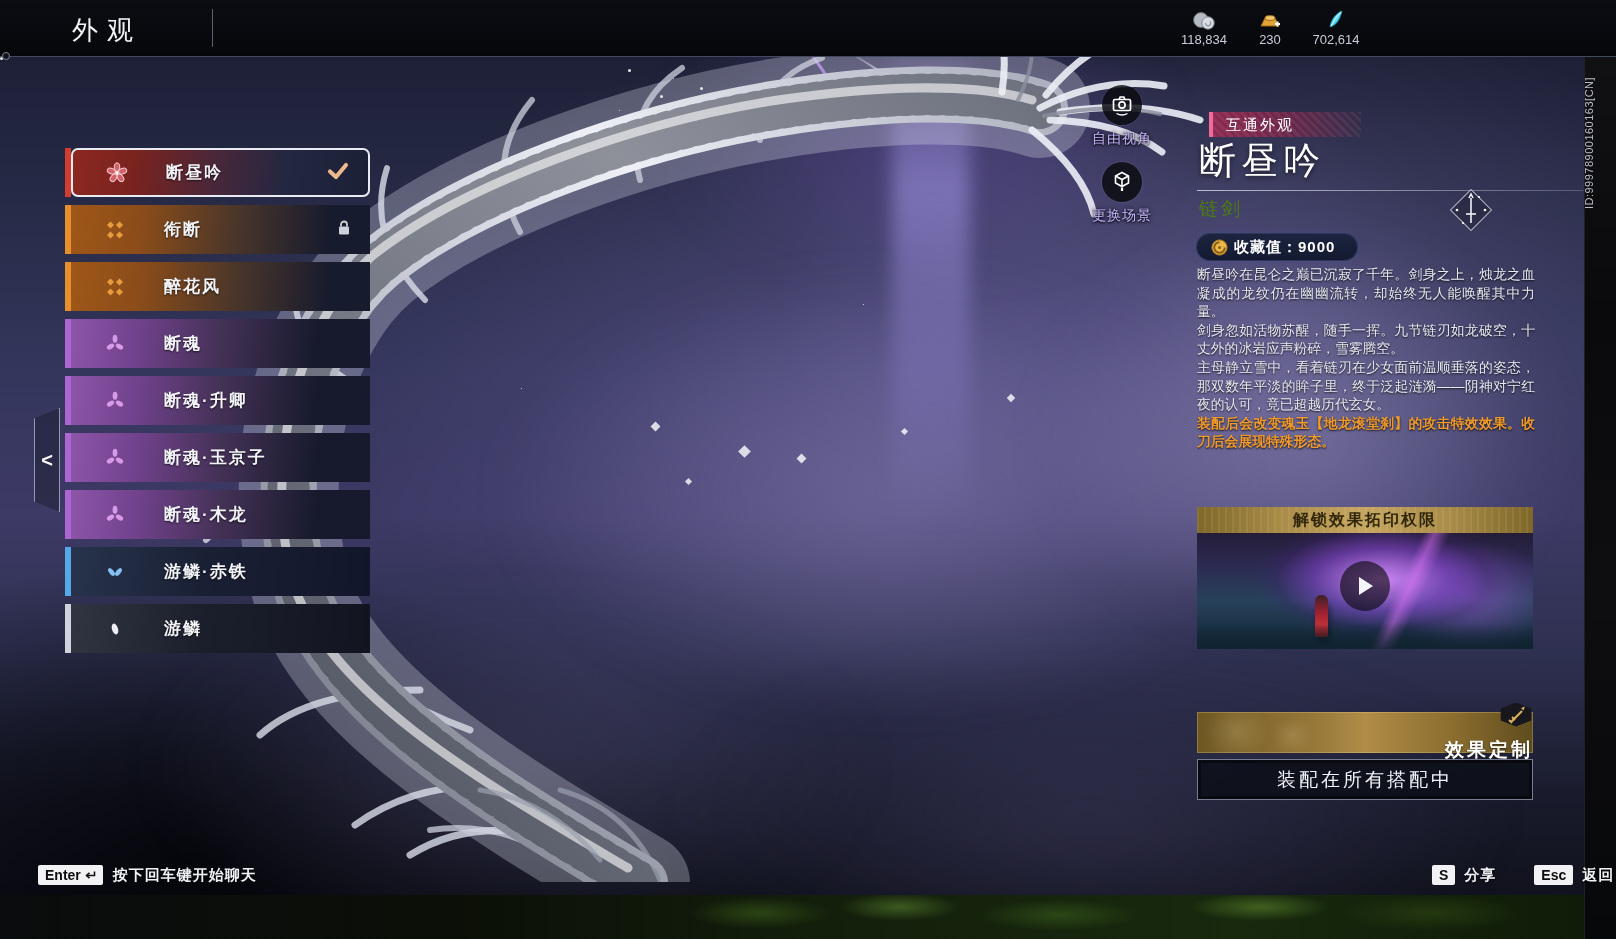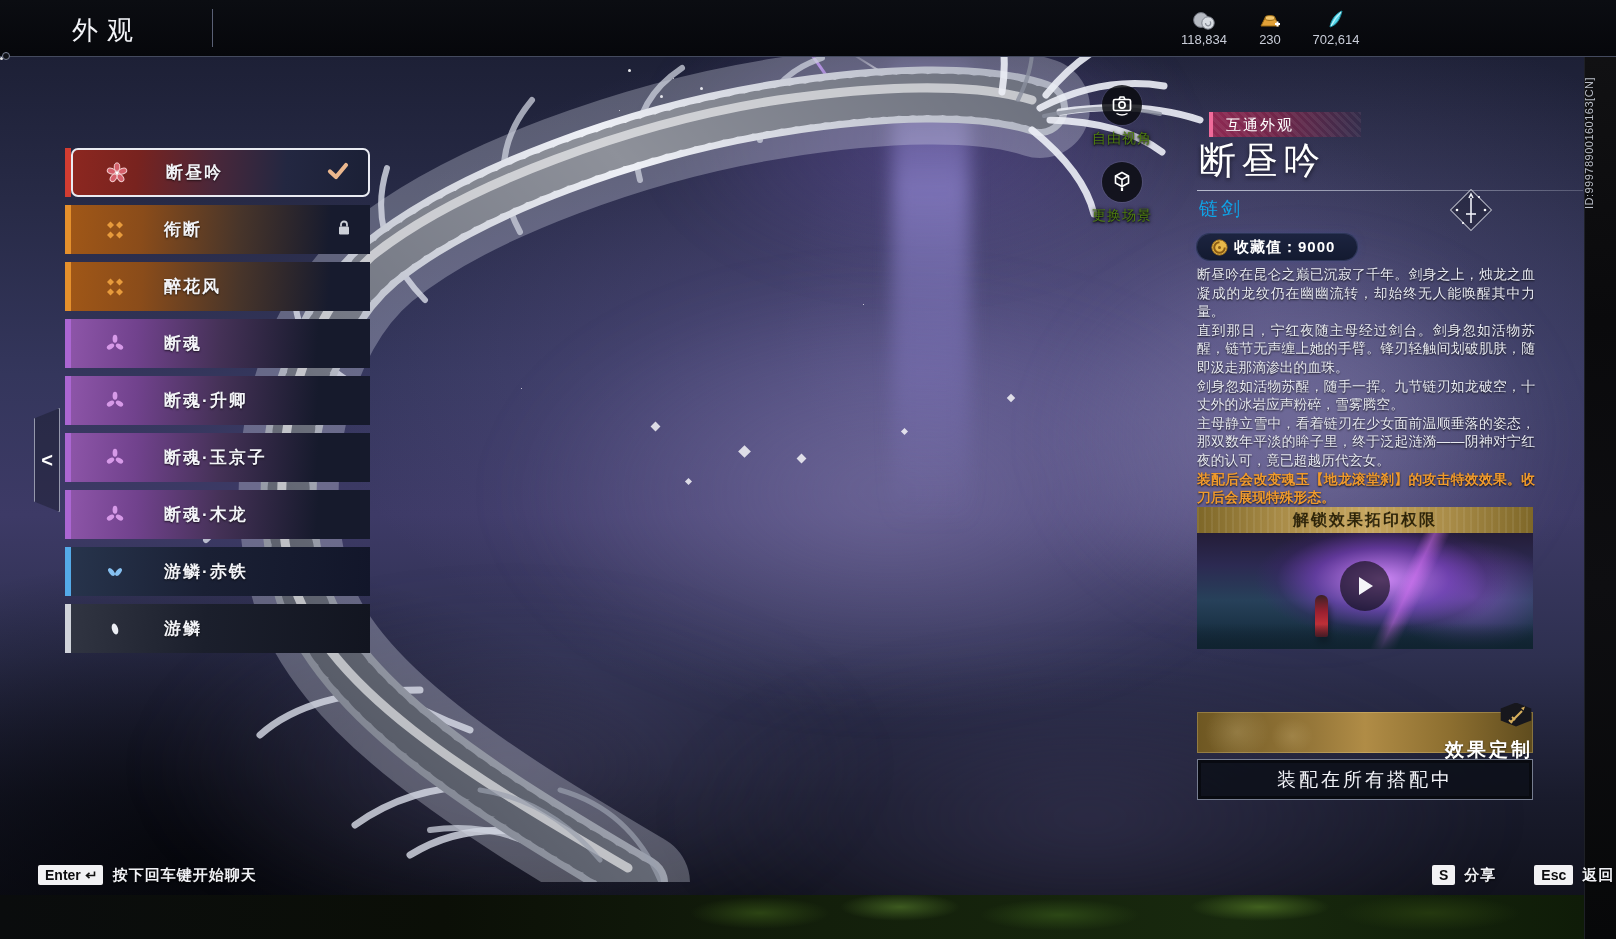--- a/index.html
+++ b/index.html
@@ -81,33 +81,33 @@
 
   .collapse-tab { position:absolute; left:34px; top:408px; width:26px; height:104px; z-index:22; cursor:pointer;
     border:1px solid rgba(185,190,205,0.75); background:rgba(10,12,18,0.30);
     clip-path:polygon(0 10%, 100% 0, 100% 100%, 0 90%); display:flex; align-items:center; justify-content:center; }
   .collapse-tab span { color:#fff; font-size:20px; font-weight:bold; }
 
   
   .cam-controls { position:absolute; left:1080px; top:85px; width:84px; z-index:23; display:flex; flex-direction:column; align-items:center; }
   .cam-item { display:flex; flex-direction:column; align-items:center; margin-bottom:14px; cursor:pointer; }
   .cam-circle { width:40px; height:40px; border-radius:50%; background:rgba(8,10,14,0.82); display:flex; align-items:center; justify-content:center; box-shadow:0 0 0 1px rgba(255,255,255,0.08); }
-  .cam-label { margin-top:5px; font-size:14px; color:#4d7c0f; letter-spacing:1px; text-shadow:0 0 4px #000, 0 1px 2px #000; }
+  .cam-label { margin-top:5px; font-size:14px; color:#c4b5fd; letter-spacing:1px; text-shadow:0 0 4px #000, 0 1px 2px #000; }
 
   
   .detail-panel { position:absolute; left:1197px; top:112px; width:336px; height:700px; z-index:25; }
   .crossover-badge { position:absolute; left:12px; top:0; width:152px; height:25px; line-height:25px; padding-left:13px;
     color:#fff; font-size:15px; letter-spacing:2px; border-left:4px solid #f06a9a;
     background:linear-gradient(90deg, rgba(146,40,82,0.95) 0%, rgba(122,36,72,0.85) 45%, rgba(90,30,70,0.15) 100%); }
   .crossover-badge::after { content:""; position:absolute; inset:0;
     background:repeating-linear-gradient(45deg, rgba(255,255,255,0.06) 0 3px, transparent 3px 6px); }
   .skin-title { position:absolute; left:2px; top:24px; font-size:37px; color:#fff; letter-spacing:5px; text-shadow:0 2px 4px rgba(0,0,0,0.6); }
   .title-divider { position:absolute; left:0; top:78px; width:386px; height:1px;
     background:linear-gradient(90deg, rgba(205,210,225,0.85), rgba(205,210,225,0.25)); }
-  .weapon-type { position:absolute; left:2px; top:84px; font-size:19px; color:#0ea5e9; letter-spacing:3px; }
+  .weapon-type { position:absolute; left:2px; top:84px; font-size:19px; color:#4d7c0f; letter-spacing:3px; }
   .sword-diamond { position:absolute; right:40px; top:76px; width:44px; height:44px; cursor:pointer; }
   .sword-diamond .dframe { position:absolute; left:7px; top:7px; width:30px; height:30px; border:1px solid rgba(235,238,248,0.7); transform:rotate(45deg); background:rgba(10,12,20,0.25); }
   .sword-diamond svg { position:absolute; left:0; top:0; }
   .collect-badge { position:absolute; left:0; top:122px; width:160px; height:26px; border-radius:13px;
     background:linear-gradient(180deg,#1c2440,#131a30); box-shadow:0 0 0 1px #2c3658, 0 0 8px rgba(60,80,160,0.35);
     display:flex; align-items:center; padding-left:14px; gap:6px; }
   .collect-badge .clabel { color:#fff; font-size:15px; font-weight:bold; letter-spacing:1px; }
   .desc { position:absolute; left:0; top:154px; width:338px; max-height:240px; overflow:hidden;
     font-size:13.8px; line-height:18.6px; color:#e8eaf2; text-align:justify; text-shadow:0 1px 2px rgba(0,0,0,0.85); }
   .desc p { margin:0; }
@@ -440,21 +440,20 @@
     <div class="collect-badge">
       <svg width="17" height="17" viewBox="0 0 17 17">
           <circle cx="8.5" cy="8.5" r="7.6" fill="#e8b84a" stroke="#a87820"></circle>
           <path d="M8.5 3.2 a5.3 5.3 0 1 0 5.3 5.3" stroke="#8a5c14" stroke-width="2" fill="none"></path>
           <circle cx="8.5" cy="8.5" r="1.5" fill="#8a5c14"></circle>
         </svg>
       <span class="clabel">收藏值：9000</span>
     </div>
     <div class="desc">
       <p>断昼吟在昆仑之巅已沉寂了千年。剑身之上，烛龙之血凝成的龙纹仍在幽幽流转，却始终无人能唤醒其中力量。</p>
-      <p>直到那日，宁红夜随主母经过剑台。剑身忽如活物苏醒，链节无声缠上她的手臂。锋刃轻触间划破肌肤，随即汲走那滴渗出的血珠。</p>
       <p>剑身忽如活物苏醒，随手一挥。九节链刃如龙破空，十丈外的冰岩应声粉碎，雪雾腾空。</p>
       <p>主母静立雪中，看着链刃在少女面前温顺垂落的姿态，那双数年平淡的眸子里，终于泛起涟漪——阴神对宁红夜的认可，竟已超越历代玄女。</p>
       <p class="note">装配后会改变魂玉【地龙滚堂刹】的攻击特效效果。收刀后会展现特殊形态。</p>
     </div>
     <div class="unlock-banner">解锁效果拓印权限</div>
     <div class="video-thumb">
       <div class="vt-char"></div>
       <div class="vt-ground"></div>
       <div class="play-btn">
         <svg width="20" height="22" viewBox="0 0 20 22">

